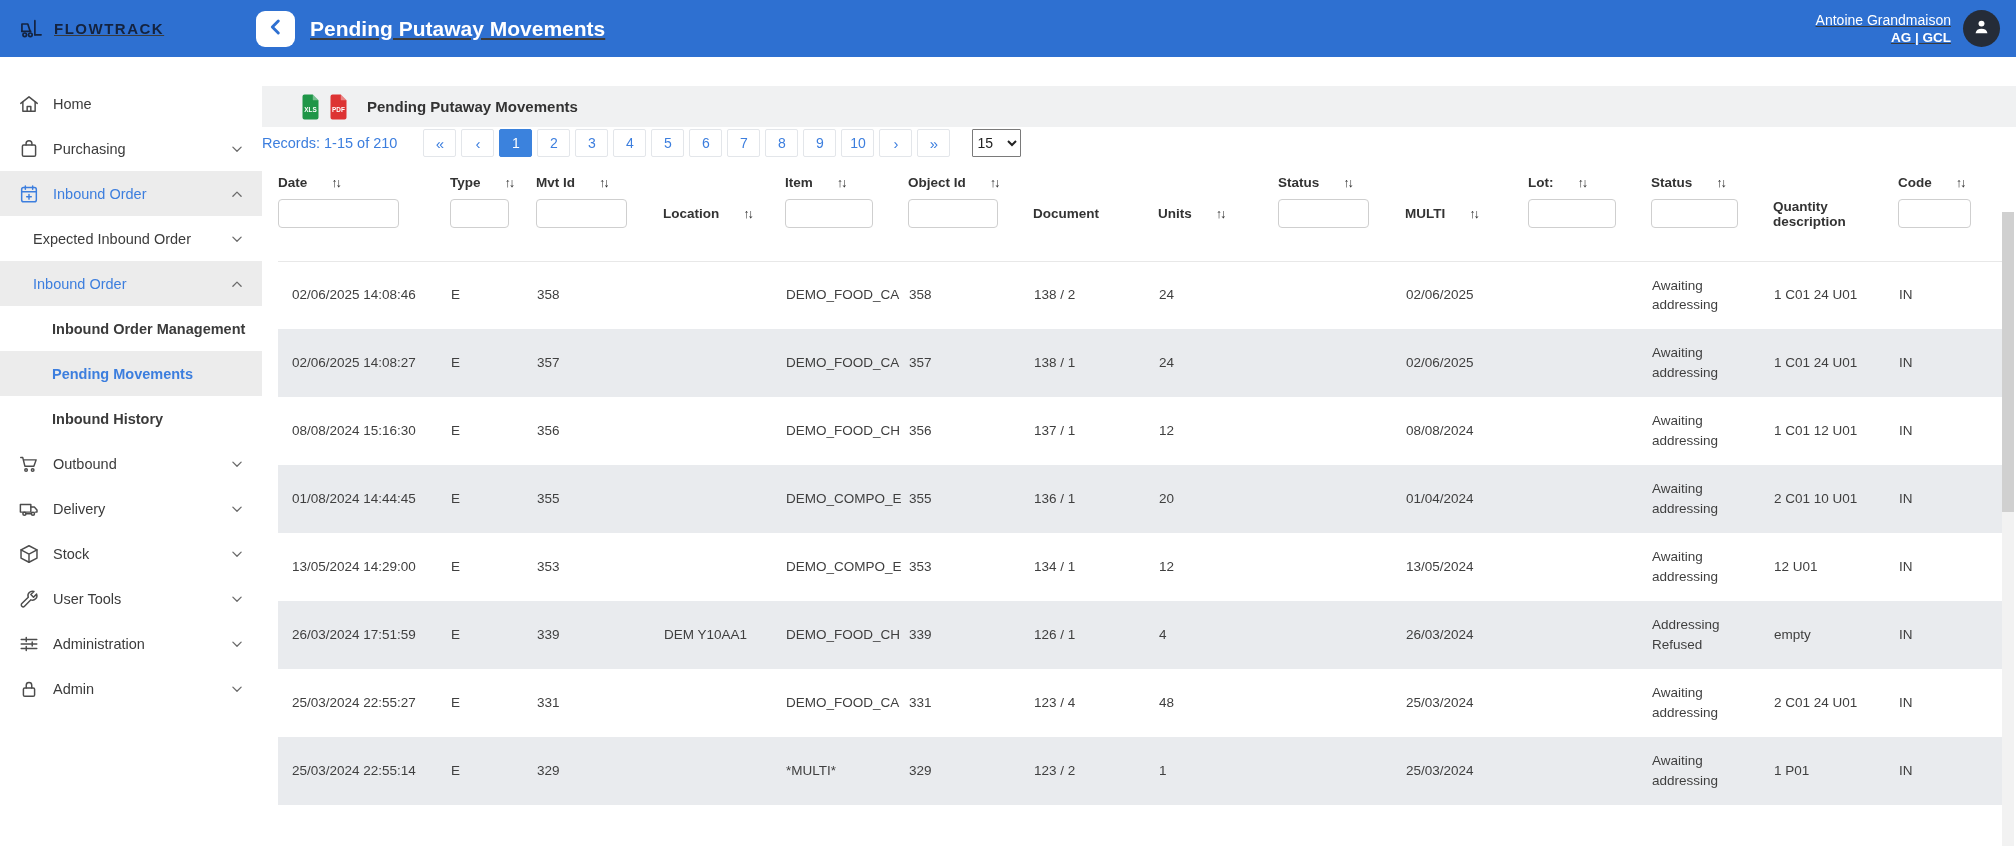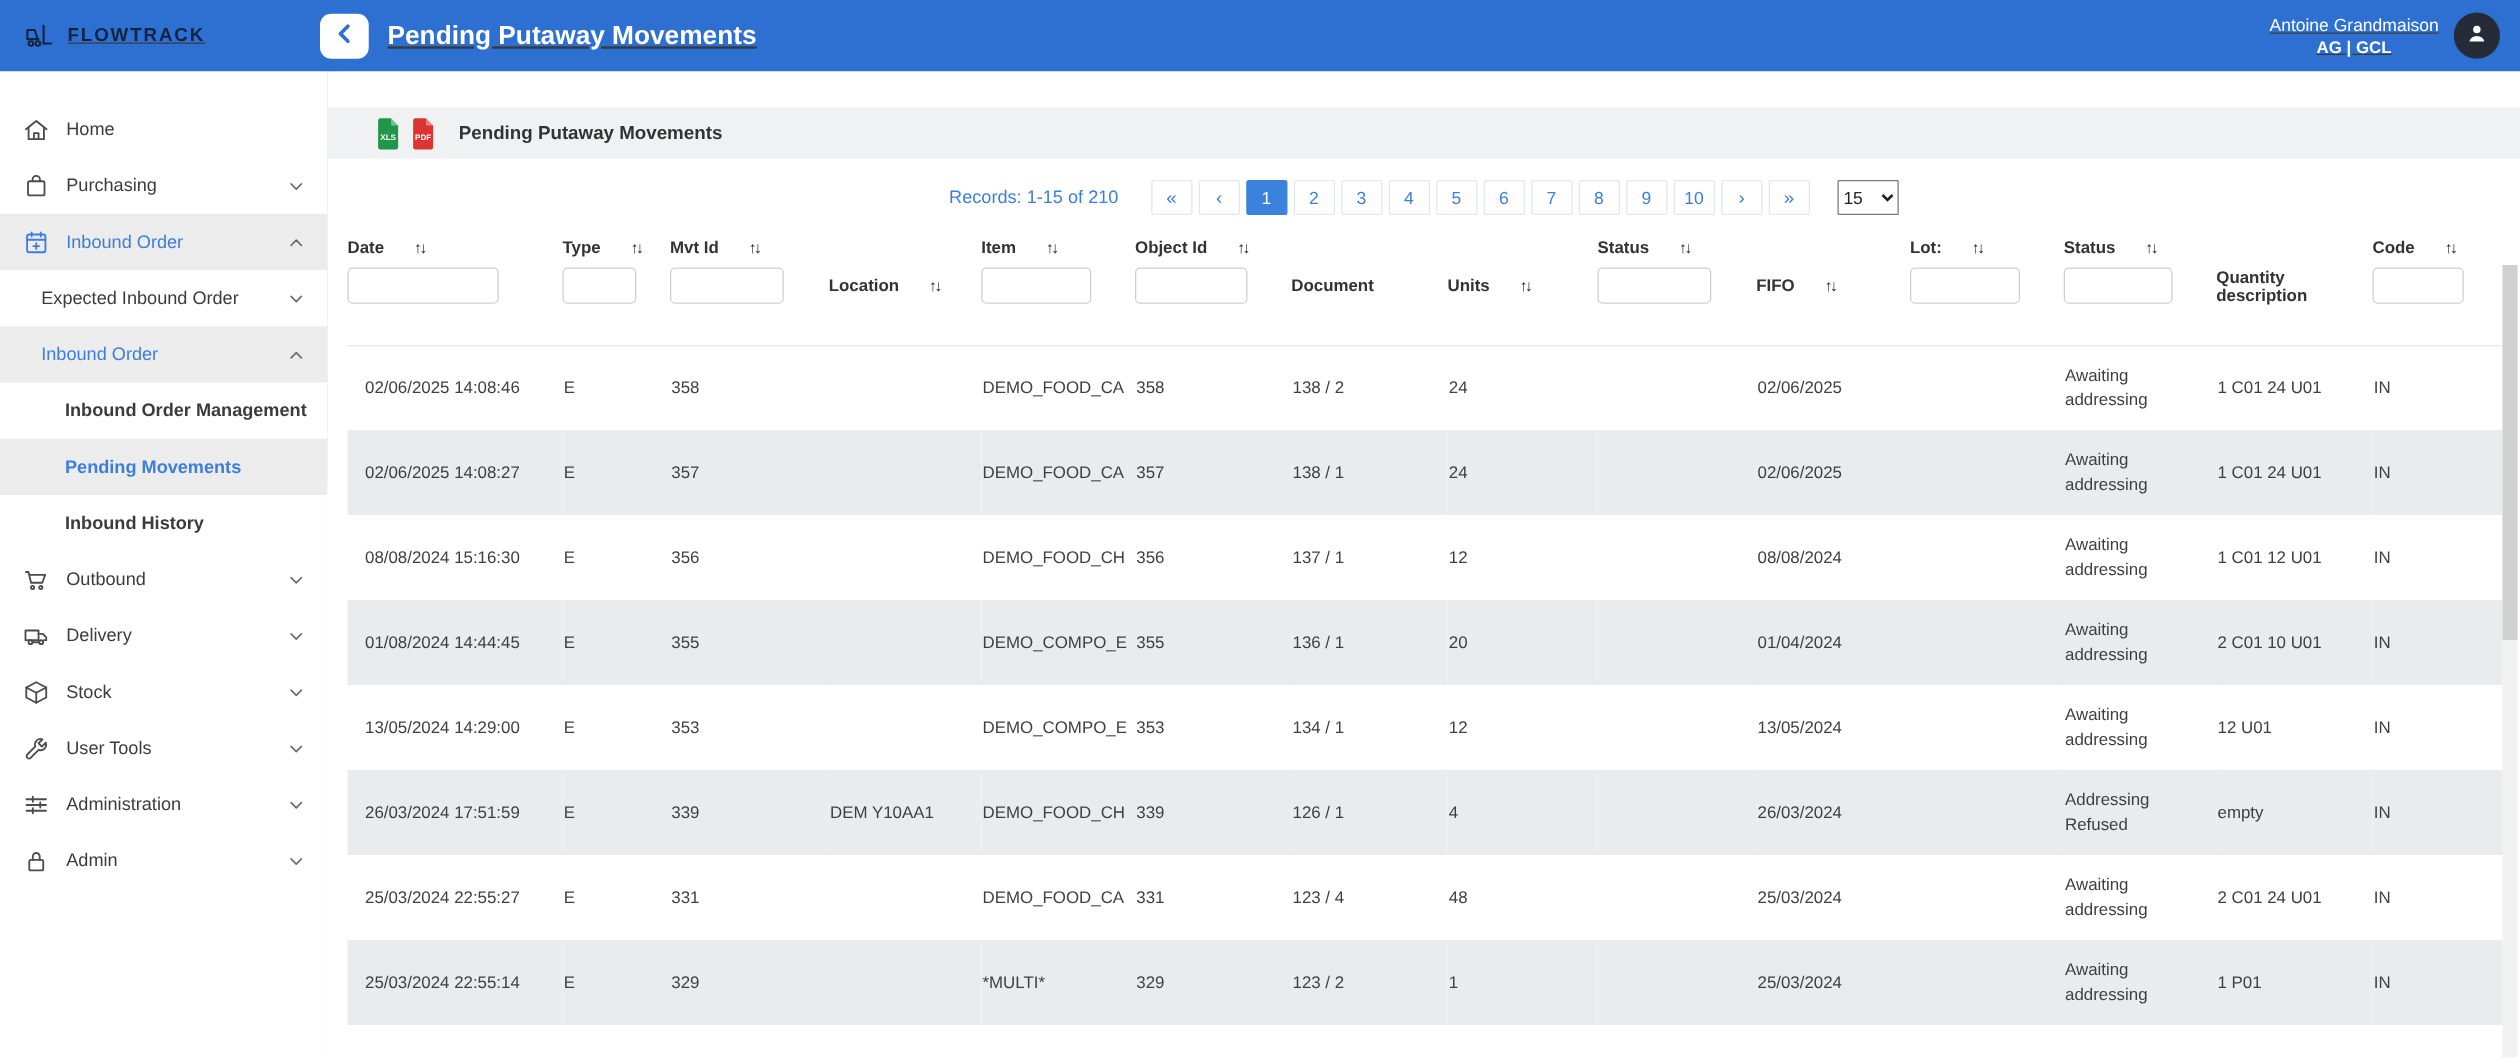--- a/index.html
+++ b/index.html
@@ -18,21 +18,21 @@
   .brand svg { display:block; }
   .brand-text { font-weight:bold; font-size:15px; letter-spacing:1.5px; color:#14233f; }
   .back-btn {
     width:39px; height:36px; background:#fff; border:none; border-radius:9px;
     display:flex; align-items:center; justify-content:center; cursor:pointer; flex-shrink:0;
   }
   .page-title { color:#fff; font-size:21px; font-weight:bold; margin-left:15px; white-space:nowrap; }
   .user-block { margin-left:auto; display:flex; align-items:center; gap:12px; margin-right:16px; }
   .user-text { text-align:right; color:#fff; line-height:1.3; }
   .user-name { font-size:14px; }
-  .user-meta { font-size:13.5px; font-weight:bold;text-align:center; }
+  .user-meta { font-size:13.5px; font-weight:bold; }
   .avatar {
     width:37px; height:37px; border-radius:50%; background:var(--avatar-bg);
     display:flex; align-items:center; justify-content:center; cursor:pointer; flex-shrink:0;
   }
   
   .layout { display:flex; height:789px; position:relative; }
   .sidebar { width:262px; flex-shrink:0; background:#fff; padding-top:24px; }
   .nav-item {
     height:45px; display:flex; align-items:center;
     padding:0 16px 0 18px; font-size:14.5px; color:#3b3b3b; cursor:pointer; white-space:nowrap;
@@ -48,21 +48,21 @@
   .side-scroll { position:absolute; left:262px; top:0; width:9px; height:100%; background:#f4f4f4; }
   .side-scroll .thumb { width:9px; height:330px; background:#d2d2d2; }
   
   .main { flex:1; min-width:0; padding-top:29px; position:relative; background:#fff; }
   .toolbar {
     height:41px; background:#f0f1f2; display:flex; align-items:center; padding-left:38px; gap:7px;
   }
   .file-icon { width:21px; height:26px; cursor:pointer; }
   .file-icon svg { display:block; width:21px; height:26px; }
   .toolbar-title { font-size:15px; font-weight:bold; color:#333; margin-left:11px; }
-  .pagination { display:flex; align-items:center; justify-content:center; gap:12px; margin:17px 0 12px; }
+  .pagination { display:flex; align-items:center; justify-content:flex-start; gap:12px; margin:2px 0 12px; }
   .records { color:var(--accent-blue); font-size:14.5px; }
   .pg-group { display:flex; gap:5px; margin-left:14px; }
   .page-btn {
     min-width:33px; height:28px; border:1px solid #e3e6ea; background:#fff;
     color:var(--accent-blue); font-size:14px; font-family:inherit;
     display:flex; align-items:center; justify-content:center; border-radius:2px; cursor:pointer; padding:0 6px;
   }
   .page-btn.nav { font-size:15px; }
   .page-btn.active { background:#3b82dd; border-color:#3b82dd; color:#fff; }
   .page-size {
@@ -424,21 +424,21 @@
                   <div class="th-label">
                     <span>Status</span>
                     <span class="sort-glyph">↑↓</span>
                   </div>
                   <input type="text" style="">
                 </div>
               </th>
               <th>
                 <div class="th-inner center">
                   <div class="th-label">
-                    <span>FIFO</span>
+                    <span>MULTI</span>
                     <span class="sort-glyph">↑↓</span>
                   </div>
                 </div>
               </th>
               <th>
                 <div class="th-inner">
                   <div class="th-label">
                     <span>Lot:</span>
                     <span class="sort-glyph">↑↓</span>
                   </div>

